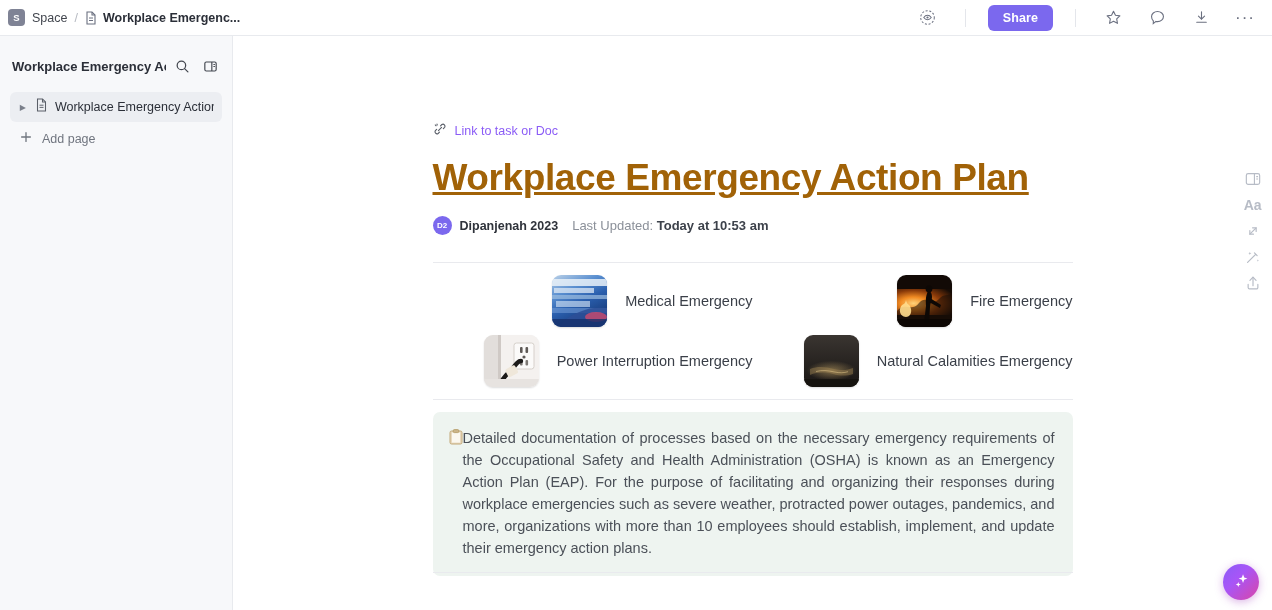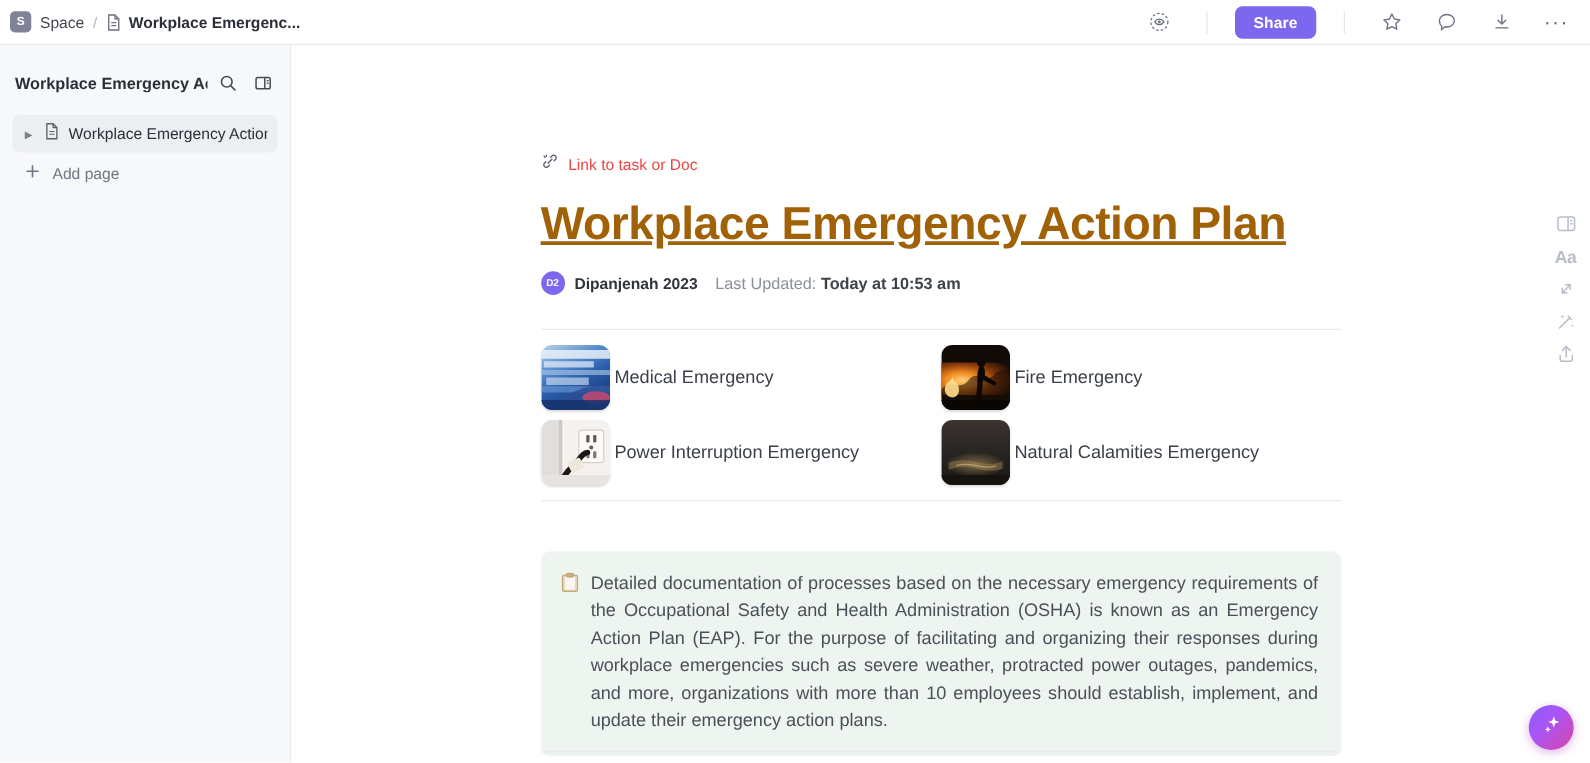--- a/index.html
+++ b/index.html
@@ -88,21 +88,21 @@
     height: 28px; border-radius: 6px; padding: 0 9px;
     margin-top: 3px; cursor: pointer; color: #70757f;
   }
   .sb-add-label { font-size: 12.5px; color: #70757f; }
 
   
   .main { flex: 1; position: relative; overflow: hidden; background: #fff; }
   .doc { width: 640px; margin: 0 auto; padding-top: 86px; position: relative; }
 
   .link-row { display: flex; align-items: center; gap: 8px; color: #585d67; cursor: pointer; }
-  .link-row-label { font-size: 12.5px; color: #ef4444; }
+  .link-row-label { font-size: 12.5px; color: #8b5cf6; }
 
   .doc-title {
     font-size: 37px; font-weight: 700; color: #a16207;
     letter-spacing: -0.4px; margin-top: 17px; line-height: 1.14; text-decoration: underline;
   }
 
   .meta { display: flex; align-items: center; gap: 8px; margin-top: 17px; }
   .avatar {
     width: 19px; height: 19px; border-radius: 50%;
     background: #7b68ee; color: #fff;
@@ -117,33 +117,33 @@
   .hr { height: 1px; background: #e9eaee; border: 0; }
   .hr-cards-top { margin-top: 27px; }
   .hr-cards-bottom { margin-top: 0px; }
   .hr-bottom { position: absolute; left: 0; right: 0; bottom: 3px; }
 
   .cards {
     display: grid; grid-template-columns: 1fr 1fr;
     column-gap: 0px; row-gap: 8px;
     padding: 12px 0 12px 0;
   }
-  .card { display: flex; align-items: center; gap: 4px; cursor: pointer; }
+  .card { display: flex; align-items: center; gap: 18px; cursor: pointer; justify-content: flex-end; }
   .thumb {
     width: 55px; height: 52px; border-radius: 9px; flex: 0 0 auto;
     overflow: hidden; position: relative;
     box-shadow: 0 1px 2px rgba(0,0,0,.14);
   }
   .thumb svg { display: block; width: 100%; height: 100%; }
   .card-label { font-size: 14.5px; color: #3a3f48; }
 
   .callout {
     background: #eef4f0; border-radius: 7px;
-    margin-top: 40px; padding: 15px 18px 17px 16px;
-    display: flex; gap: 10px;
+    margin-top: 12px; padding: 15px 18px 17px 16px;
+    display: flex; gap: 0;
   }
   .callout-icon { flex: 0 0 auto; margin-top: 2px; }
   .callout-text {
     font-size: 14.5px; line-height: 1.52; color: #4b5058;
     text-align: justify; hyphens: auto;
   }
 
   
   .rail {
     position: absolute; top: 36px; right: 0; bottom: 0;

